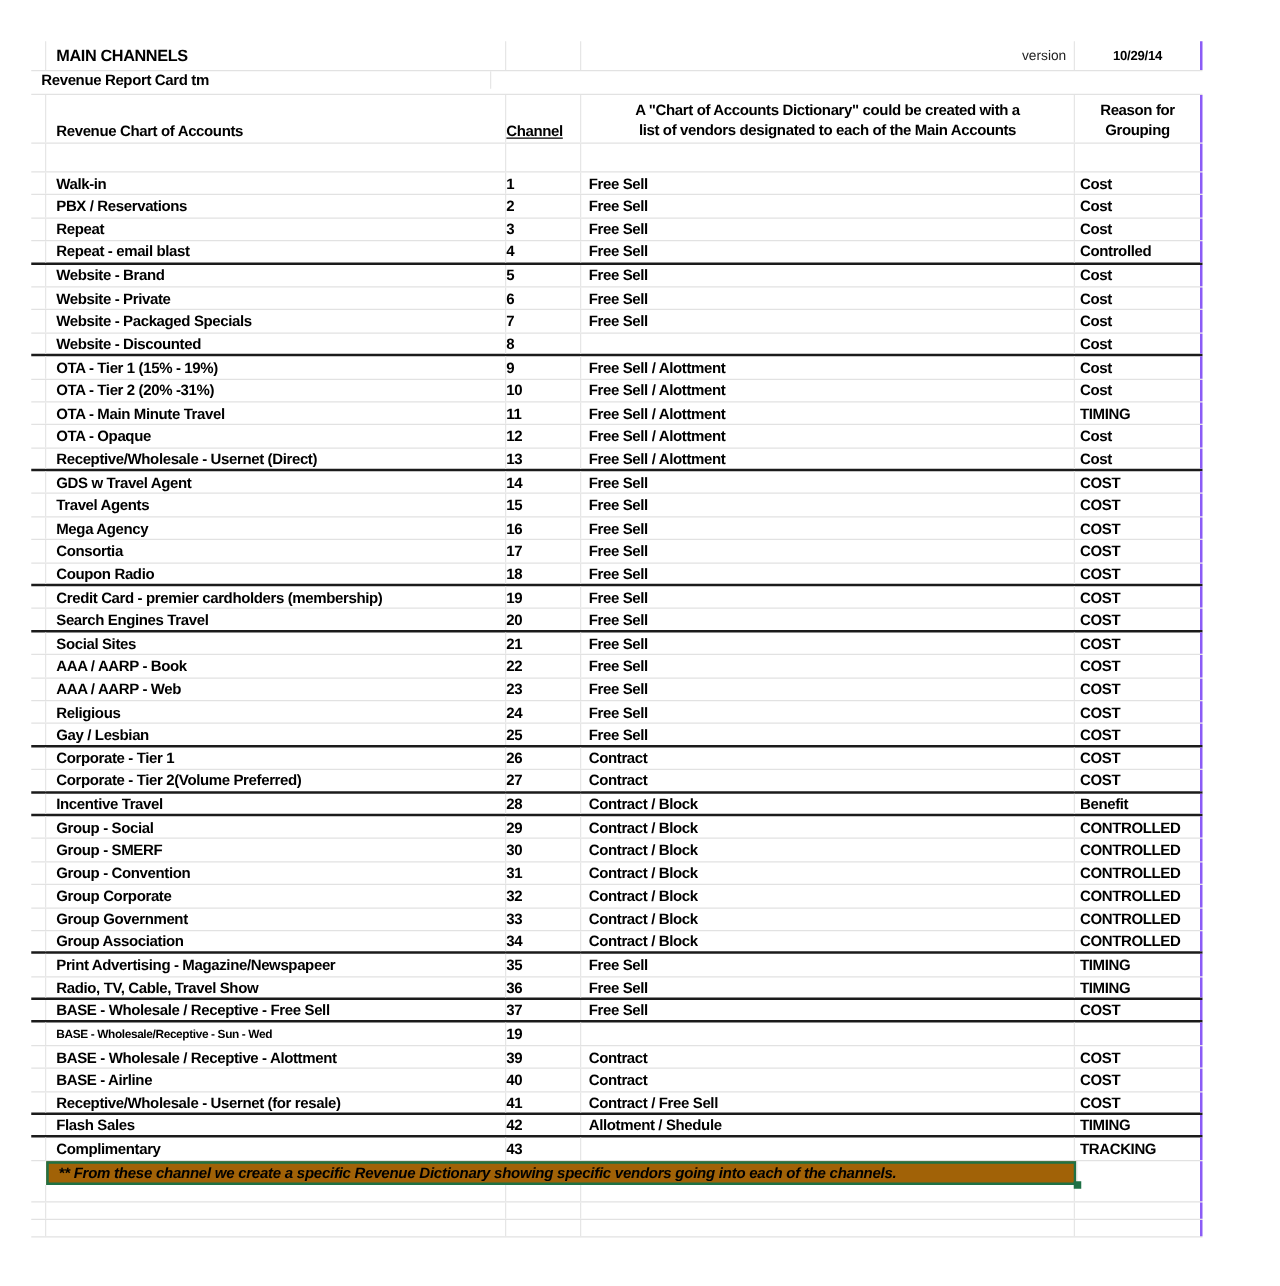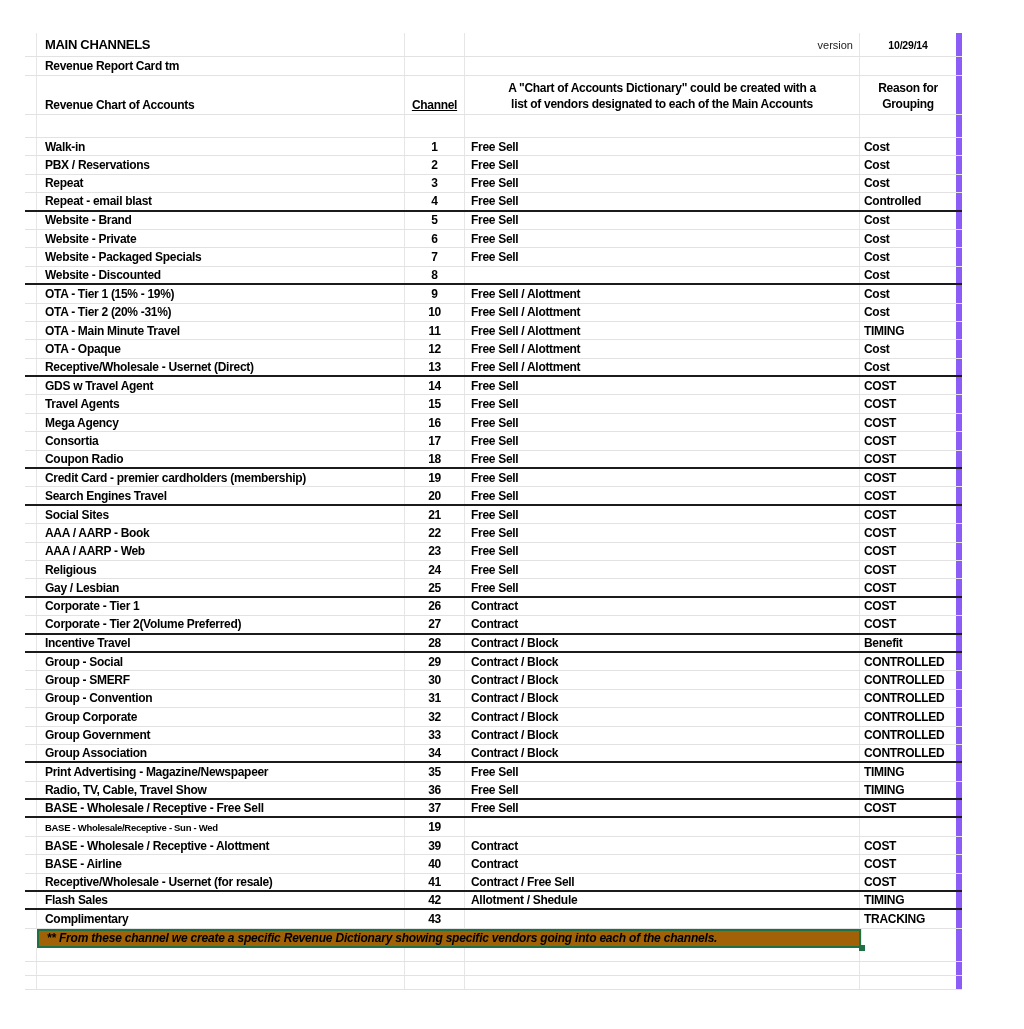--- a/index.html
+++ b/index.html
@@ -16,28 +16,28 @@
     border-bottom:1px solid #e2e2e2;
   }
   .grid-row.thick { border-bottom:2px solid #1b1b1b; }
   .cell {
     overflow:hidden; white-space:nowrap;
     border-right:1px solid #e6e6e6;
     display:flex; align-items:center;
   }
   .c-gutter  { width:12px; }
   .c-account { width:368px; padding-left:8px; }
-  .c-channel { width:60px;  justify-content:center; }
+  .c-channel { width:60px;  justify-content:flex-start; }
   .c-type    { width:395px; padding-left:6px; }
-  .c-reason  { width:102px; padding-left:4px; border-right:6px solid #8b5cf6; }
+  .c-reason  { width:102px; padding-left:4px; border-right:2px solid #8b5cf6; }
   .data-row { height:18.4px; font-size:12px; font-weight:700; letter-spacing:-0.3px; }
   .data-row.small-label .c-account { font-size:9.5px;text-align:center; }
   
   .hdr-row1 { height:24px; }
-  .hdr-row2 { height:19px; }
+  .hdr-row2 { height:19px;flex-direction:column; }
   .hdr-row3 { height:39px; }
   .hdr-row3 .cell { align-items:flex-end; padding-bottom:2px; }
   .hdr-row4 { height:23px; }
   .title-text { font-size:13px; font-weight:700; letter-spacing:-0.3px; }
   .sub-text   { font-size:12px; font-weight:700; letter-spacing:-0.3px; }
   .version-label { width:100%; text-align:right; padding-right:6px; font-size:11px; color:#222; }
   .version-date  { width:100%; text-align:center; font-size:10.5px; font-weight:700; letter-spacing:-0.2px;}
   .chan-hdr { font-size:12px; font-weight:700; text-decoration:underline; letter-spacing:-0.3px; }
   .two-line { display:flex; flex-direction:column; align-items:center; justify-content:flex-end;
               width:100%; font-size:12px; font-weight:700; line-height:1.35; letter-spacing:-0.3px;

